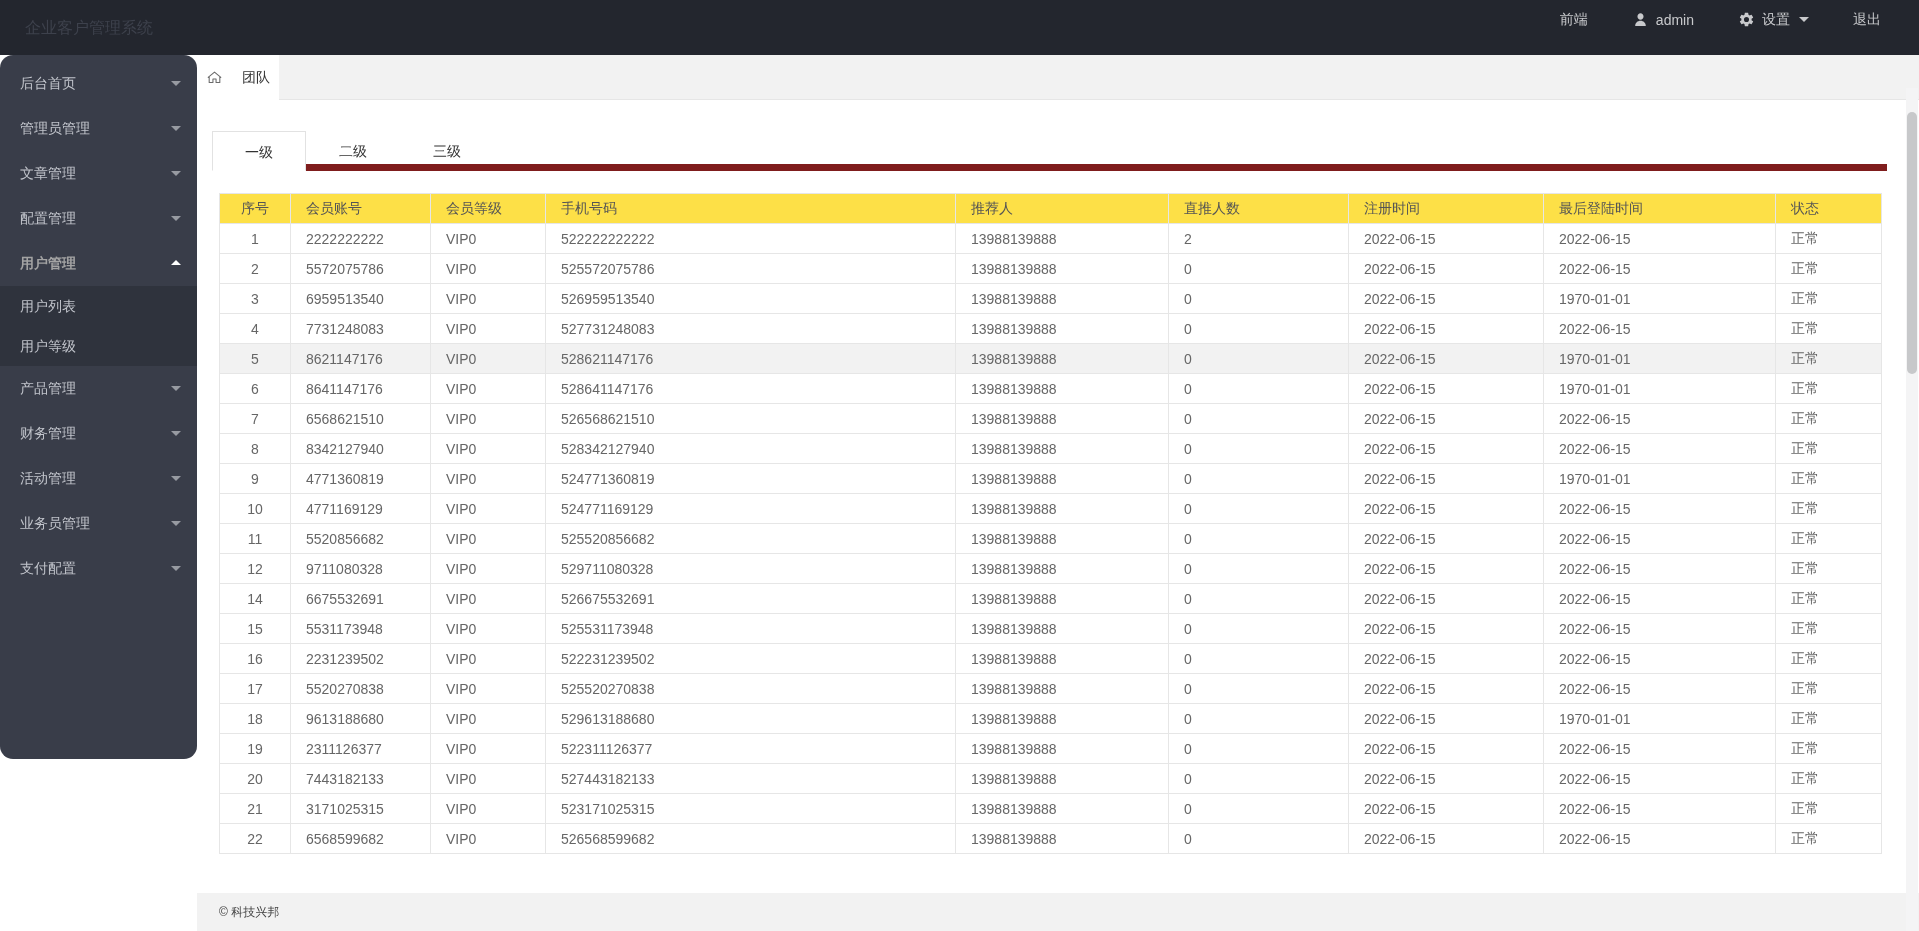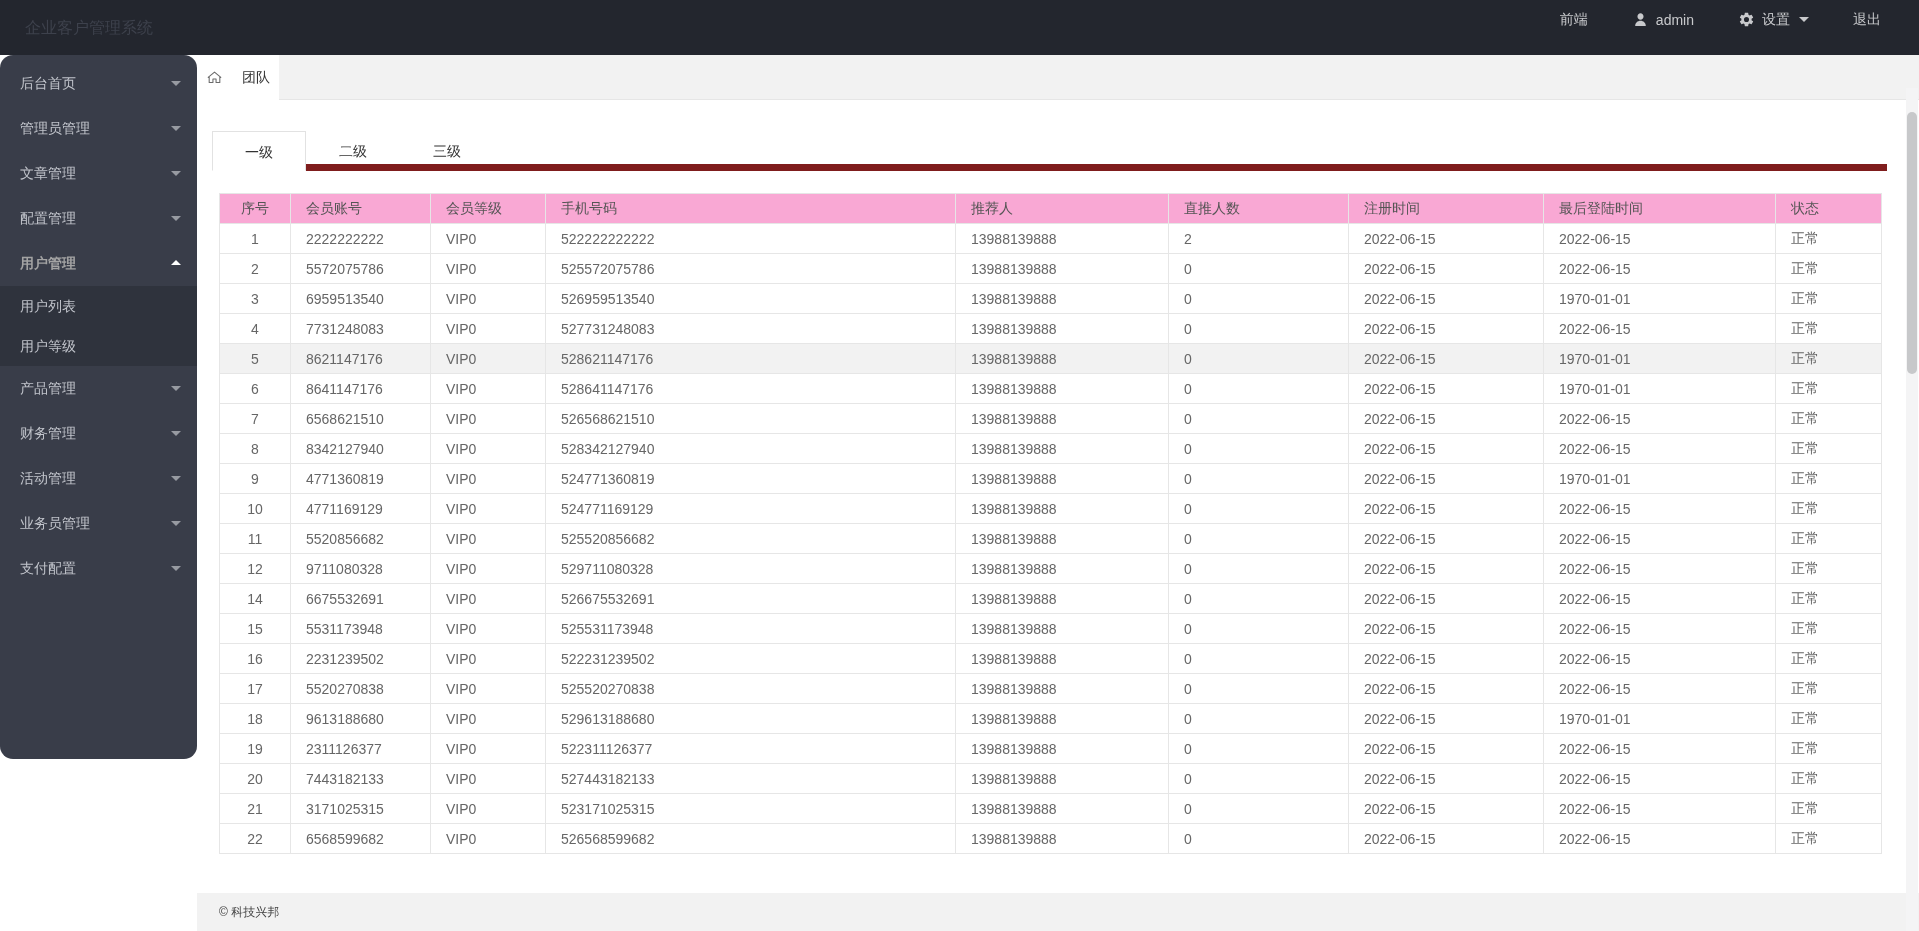--- a/index.html
+++ b/index.html
@@ -30,21 +30,21 @@
   .crumb-tab { position:absolute; left:0; top:0; width:82px; height:45px; background:#fff; display:flex; align-items:center; justify-content:center; gap:19px; font-size:14px; color:#333; cursor:pointer; }
   .content { position:absolute; left:0; top:46px; width:1722px; height:792px; background:#fff; }
   
   .tabs { position:absolute; left:15px; top:30px; width:1675px; height:40px; border-bottom:7px solid #7f1d1d; display:flex; }
   .tab { width:94px; height:40px; line-height:40px; text-align:center; font-size:14px; color:#333; cursor:pointer; }
   .tab.active { background:#fff; border:1px solid #e2e2e2; border-bottom:1px solid #fff; margin-bottom:-1px; }
   
   .table-wrap { position:absolute; left:22px; top:92px; width:1665px; height:700px; overflow:hidden; }
   table { border-collapse:collapse; table-layout:fixed; width:1662px; }
   th,td { border:1px solid #e6e6e6; height:30px; padding:0 4px 0 15px; font-size:14px; overflow:hidden; white-space:nowrap; }
-  th { background:#f9a8d4; color:#555; font-weight:normal; text-align:left; }
+  th { background:#fde047; color:#555; font-weight:normal; text-align:left; }
   td { color:#666; background:#fff; }
   th.c0, td.c0 { text-align:center; padding:0; }
   tr.hl td { background:#f2f2f2; }
   
   .footer { position:absolute; left:197px; top:893px; width:1722px; height:38px; background:#f2f2f2; line-height:38px; padding-left:22px; font-size:12px; color:#444; }
   
   .scroll-track { position:absolute; right:1px; top:88px; width:12px; height:843px; background:#f4f4f5; z-index:6; }
   .scroll-thumb { position:absolute; left:1px; top:24px; width:10px; height:262px; background:#c7c8ca; border-radius:5px; }
   .icon-svg { display:block; }
 </style>

